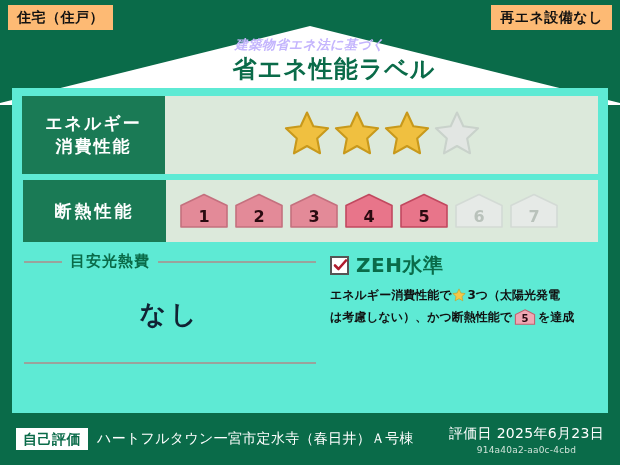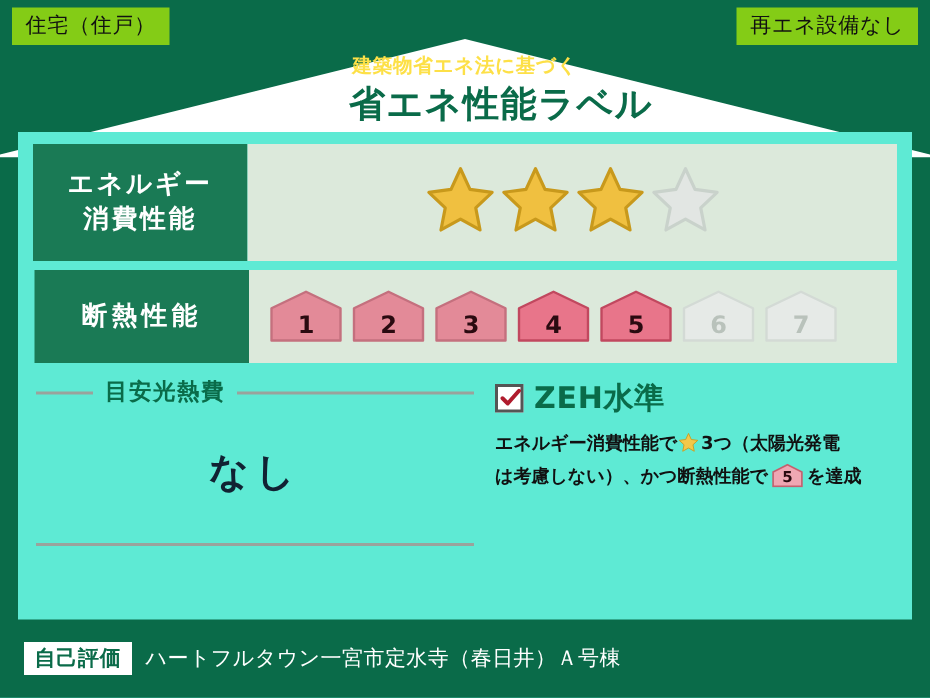--- a/index.html
+++ b/index.html
@@ -15,40 +15,41 @@
 
   .roof{
     position:absolute;left:0;top:0;width:620px;height:105px;
     overflow:hidden;
   }
   .roof svg{display:block;}
 
   
   .corner-tag{
     position:absolute;top:5px;
-    background:#84cc16;
+    background:#fdba74;
     color:#111;
-    font-weight:normal;
+    font-weight:bold;
     font-size:14px;
     letter-spacing:.5px;
     padding:5px 9px 6px;
     line-height:1;
     white-space:nowrap;
   }
   .corner-tag.left{left:8px;}
   .corner-tag.right{right:8px;}
 
   
   .title-wrap{
     position:absolute;left:0;right:0;top:38px;
     text-align:center;pointer-events:none;
   }
   .title-sub{
-    color:#fde047;font-size:13px;font-weight:bold;letter-spacing:.5px;
+    color:#c4b5fd;font-size:13px;font-weight:bold;letter-spacing:.5px;
     line-height:1.1;
+    font-style:italic;
   }
   .title-main{
     color:#0a6b49;font-size:24px;font-weight:bold;letter-spacing:1px;
     line-height:1.25;margin-top:2px;padding-left:48px;
   }
 
   
   .body-card{
     position:absolute;left:12px;right:12px;top:88px;bottom:52px;
     background:#5eead4;
@@ -291,15 +292,22 @@
               </svg><span class="num">5</span></span><span>を達成</span>
         </div>
       </div>
 
     </div>
   </div>
 
   <div class="footer">
     <span class="self-eval">自己評価</span>
     <span class="bldg-name">ハートフルタウン一宮市定水寺（春日井）Ａ号棟</span>
+    <span class="footer-right">
+      <span class="eval-date">
+        <span>評価日</span>
+        <span>2025年6月23日</span>
+      </span>
+      <span class="eval-id" style="display:block">914a40a2-aa0c-4cbd</span>
+    </span>
   </div>
 
 </div>
 
 </body></html>

